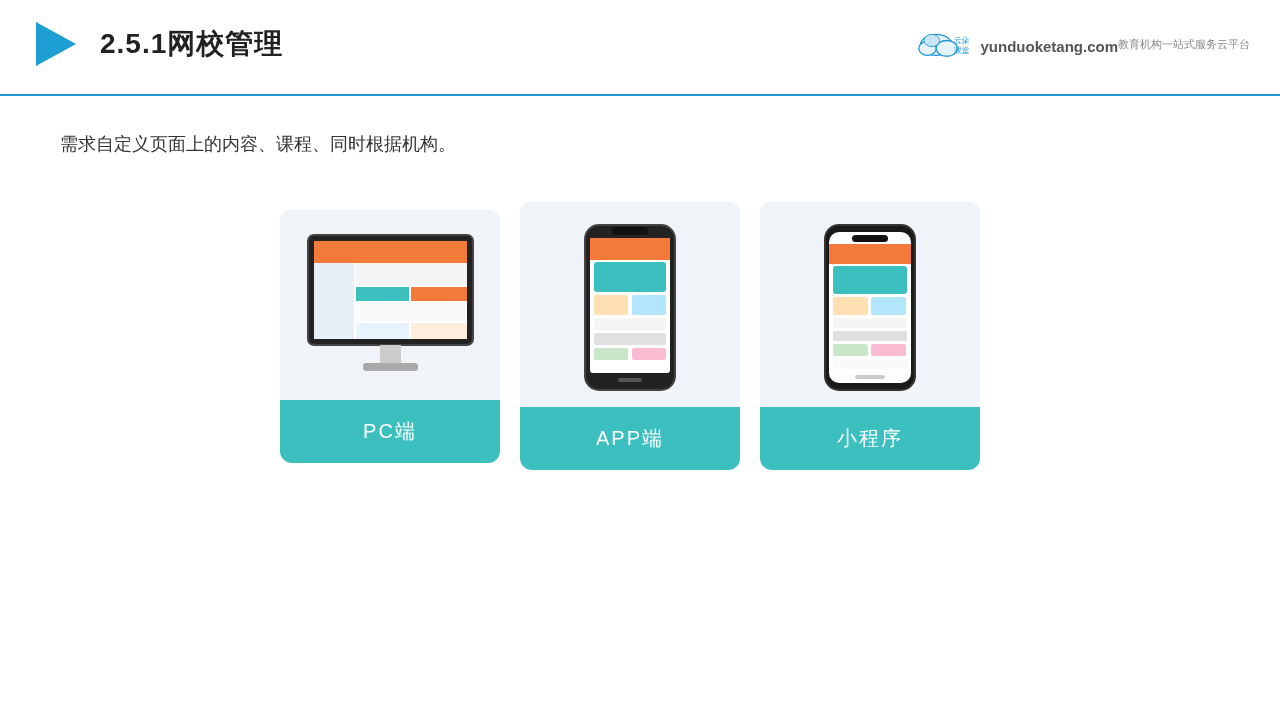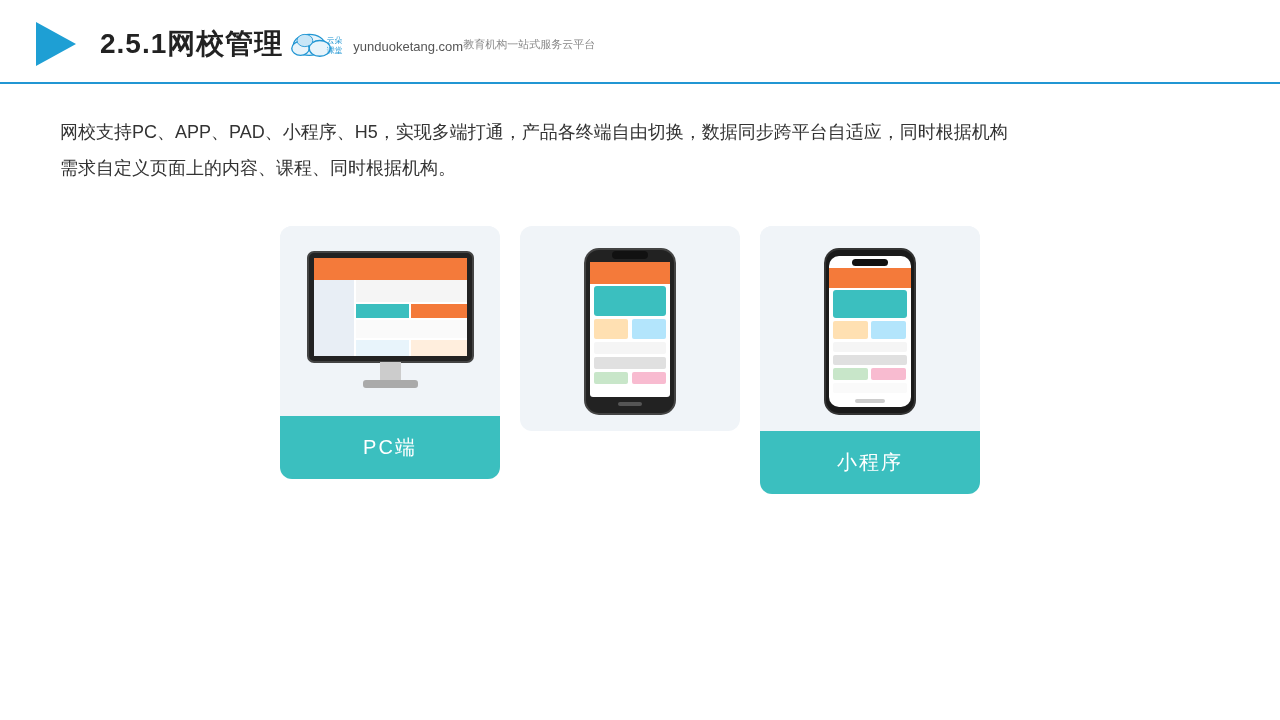--- a/index.html
+++ b/index.html
@@ -8,21 +8,22 @@
       height: 720px;
       background: #fff;
       font-family: 'Microsoft YaHei', '微软雅黑', Arial, sans-serif;
       overflow: hidden;
     }
 
     
     .header {
       display: flex;
       align-items: center;
-      padding: 18px 30px 12px 30px;
+      justify-content: space-between;
+      padding: 18px 30px 24px 30px;
       border-bottom: 2px solid #2196d3;
     }
     .header-left {
       display: flex;
       align-items: center;
       gap: 18px;
     }
     .play-icon {
       width: 52px;
       height: 52px;
@@ -36,44 +37,45 @@
     .logo-area {
       display: flex;
       flex-direction: row;
       align-items: center;
     }
     .logo-icon {
       width: 70px;
       height: 40px;
     }
     .logo-text {
-      font-size: 13px;
+      font-size: 15px;
       color: #555;
       margin-top: 4px;
+      font-weight: bold;
     }
     .logo-sub {
       font-size: 11px;
       color: #888;
     }
 
     
     .description {
       padding: 30px 60px 10px 60px;
       font-size: 18px;
       color: #333;
       line-height: 2;
     }
 
     
     .cards-area {
       display: flex;
       gap: 20px;
       padding: 30px 80px 20px 60px;
       justify-content: center;
-      align-items: flex-start;
+      align-items: center;
     }
 
     .card {
       background: #f0f4f8;
       border-radius: 12px;
       overflow: hidden;
       flex: 1;
       max-width: 220px;
       display: flex;
       flex-direction: column;
@@ -125,21 +127,20 @@
 
       <text x="50" y="20" font-size="9" fill="#2196d3" font-family="Arial">云朵</text>
       <text x="50" y="31" font-size="9" fill="#2196d3" font-family="Arial">课堂</text>
     </svg>
     <div class="logo-text">yunduoketang.com</div>
     <div class="logo-sub">教育机构一站式服务云平台</div>
   </div>
 </div>
 
 <div class="description">
-  <div>网校支持PC、APP、PAD、小程序、H5，实现多端打通，产品各终端自由切换，数据同步跨平台自适应，同时根据机构</div>
   <div>需求自定义页面上的内容、课程、同时根据机构。</div>
 </div>
 
 <div class="cards-area">
 
   <div class="card">
     <div class="card-image-area">
       <svg width="185" height="155" viewBox="0 0 185 155" xmlns="http://www.w3.org/2000/svg">
 
         <rect x="10" y="5" width="165" height="110" rx="6" ry="6" fill="#222" stroke="#444" stroke-width="2"></rect>
@@ -176,20 +177,21 @@
         <rect x="14" y="75" width="34" height="20" fill="#ffe0b2" rx="2"></rect>
         <rect x="52" y="75" width="34" height="20" fill="#b3e5fc" rx="2"></rect>
         <rect x="14" y="98" width="72" height="12" fill="#f5f5f5" rx="2"></rect>
         <rect x="14" y="113" width="72" height="12" fill="#e0e0e0" rx="2"></rect>
         <rect x="14" y="128" width="34" height="12" fill="#c8e6c9" rx="2"></rect>
         <rect x="52" y="128" width="34" height="12" fill="#f8bbd0" rx="2"></rect>
 
         <rect x="38" y="158" width="24" height="4" rx="2" fill="#555"></rect>
       </svg>
     </div>
+    <div class="card-label">APP端</div>
   </div>
 
 
   <div class="card">
     <div class="card-image-area">
       <svg width="100" height="175" viewBox="0 0 100 175" xmlns="http://www.w3.org/2000/svg">
 
         <rect x="5" y="5" width="90" height="165" rx="14" ry="14" fill="#1a1a1a" stroke="#333" stroke-width="2"></rect>
 
         <rect x="9" y="12" width="82" height="151" rx="10" fill="#fff"></rect>

